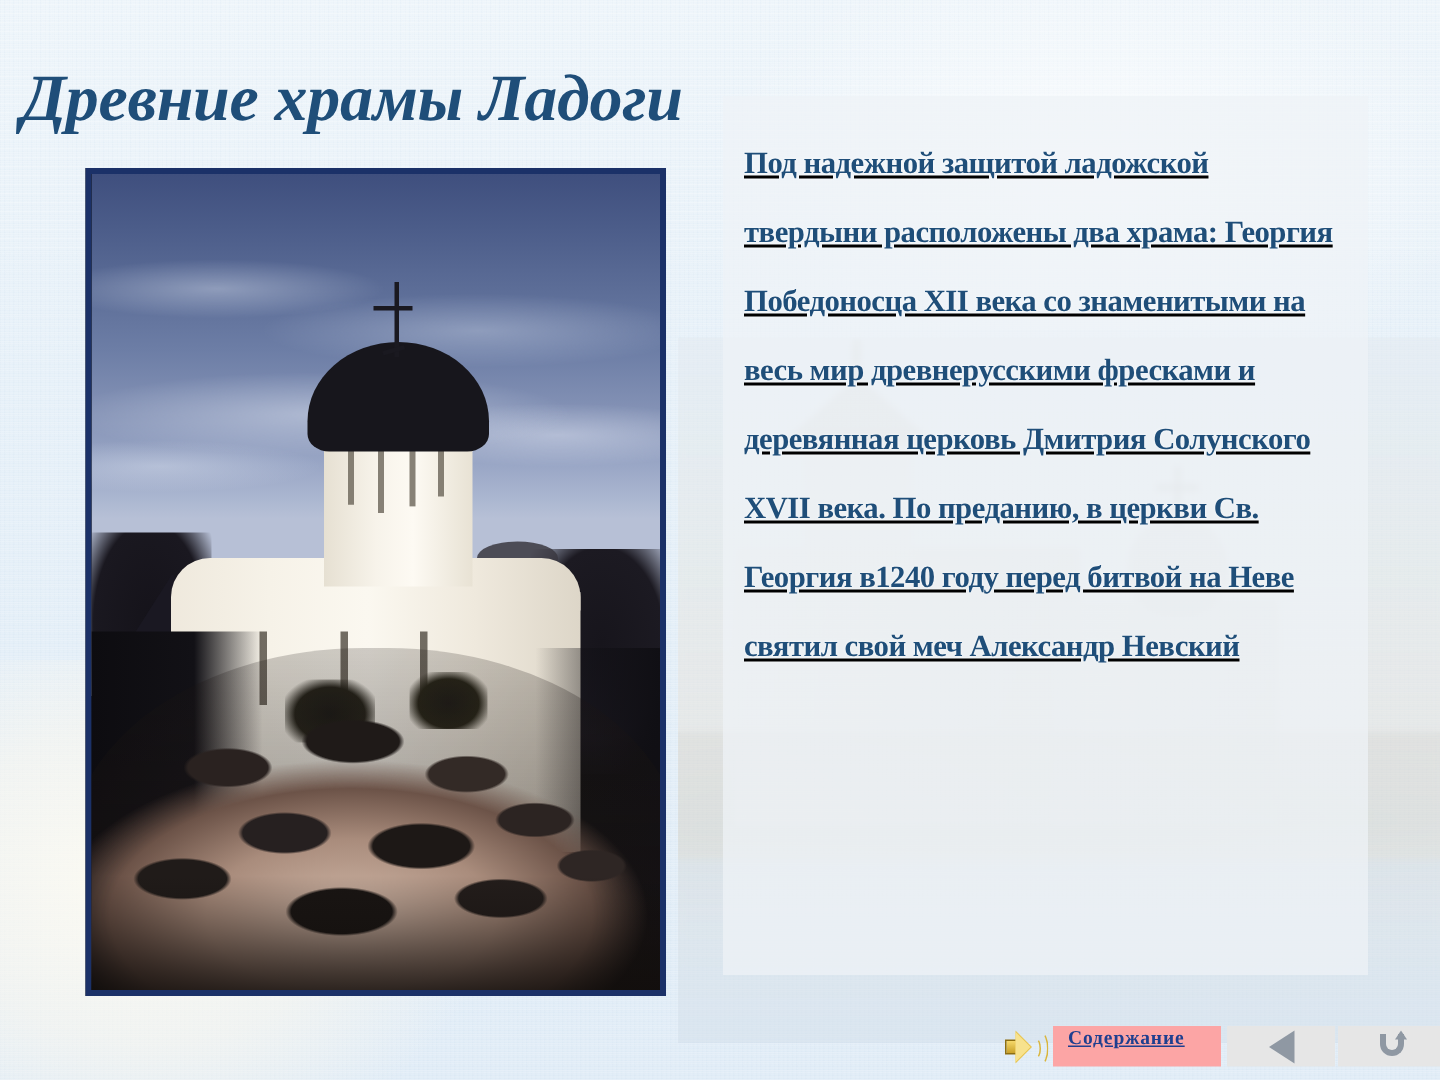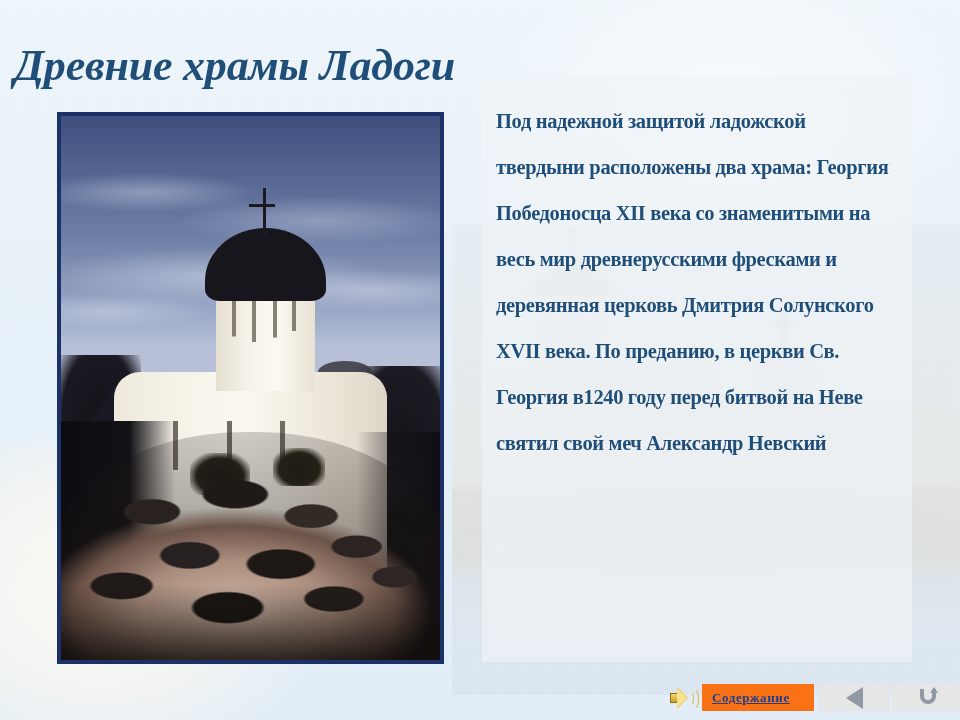--- a/index.html
+++ b/index.html
@@ -340,26 +340,27 @@
   .ph-bottomdark {
     position: absolute;
     left: 0; right: 0; bottom: 0; height: 14%;
     background: linear-gradient(to bottom, rgba(20,16,14,0), rgba(18,14,12,.82));
   }
 
   
   .text-panel {
     position: absolute;
     left: 482px;
-    top: 76px;
+    top: 64px;
     width: 430px;
     height: 586px;
     background: rgba(238,242,247,.72);
     box-sizing: border-box;
     padding: 22px 18px 0 14px;
+    text-decoration: underline;
   }
   .body-text {
     margin: 0;
     color: #1f4e79;
     font-family: "Liberation Serif", "DejaVu Serif", serif;
     font-weight: 700;
     font-size: 20.5px;
     line-height: 46px;
     letter-spacing: -0.35px;
     text-shadow: 0 0 2px rgba(255,255,255,.6);
@@ -410,24 +411,23 @@
     border: 1.6px solid #d9b53c;
     border-left-color: transparent;
     border-top-color: transparent;
     border-bottom-color: transparent;
     border-radius: 50%;
   }
   .spk-w1 { left: 19px; top: 7px; width: 5px; height: 12px; }
   .spk-w2 { left: 21px; top: 3px; width: 8px; height: 20px; }
 
   .contents-btn {
-    background: #f97316;
+    background: #fca5a5;
     height: 27px;
     display: flex;
-    align-items: center;
     padding: 0 12px 0 10px;
     box-sizing: border-box;
     min-width: 112px;
   }
   .contents-link {
     color: #1f3f8f;
     font-family: "Liberation Serif", "DejaVu Serif", serif;
     font-weight: 700;
     font-size: 13px;
     letter-spacing: .6px;

